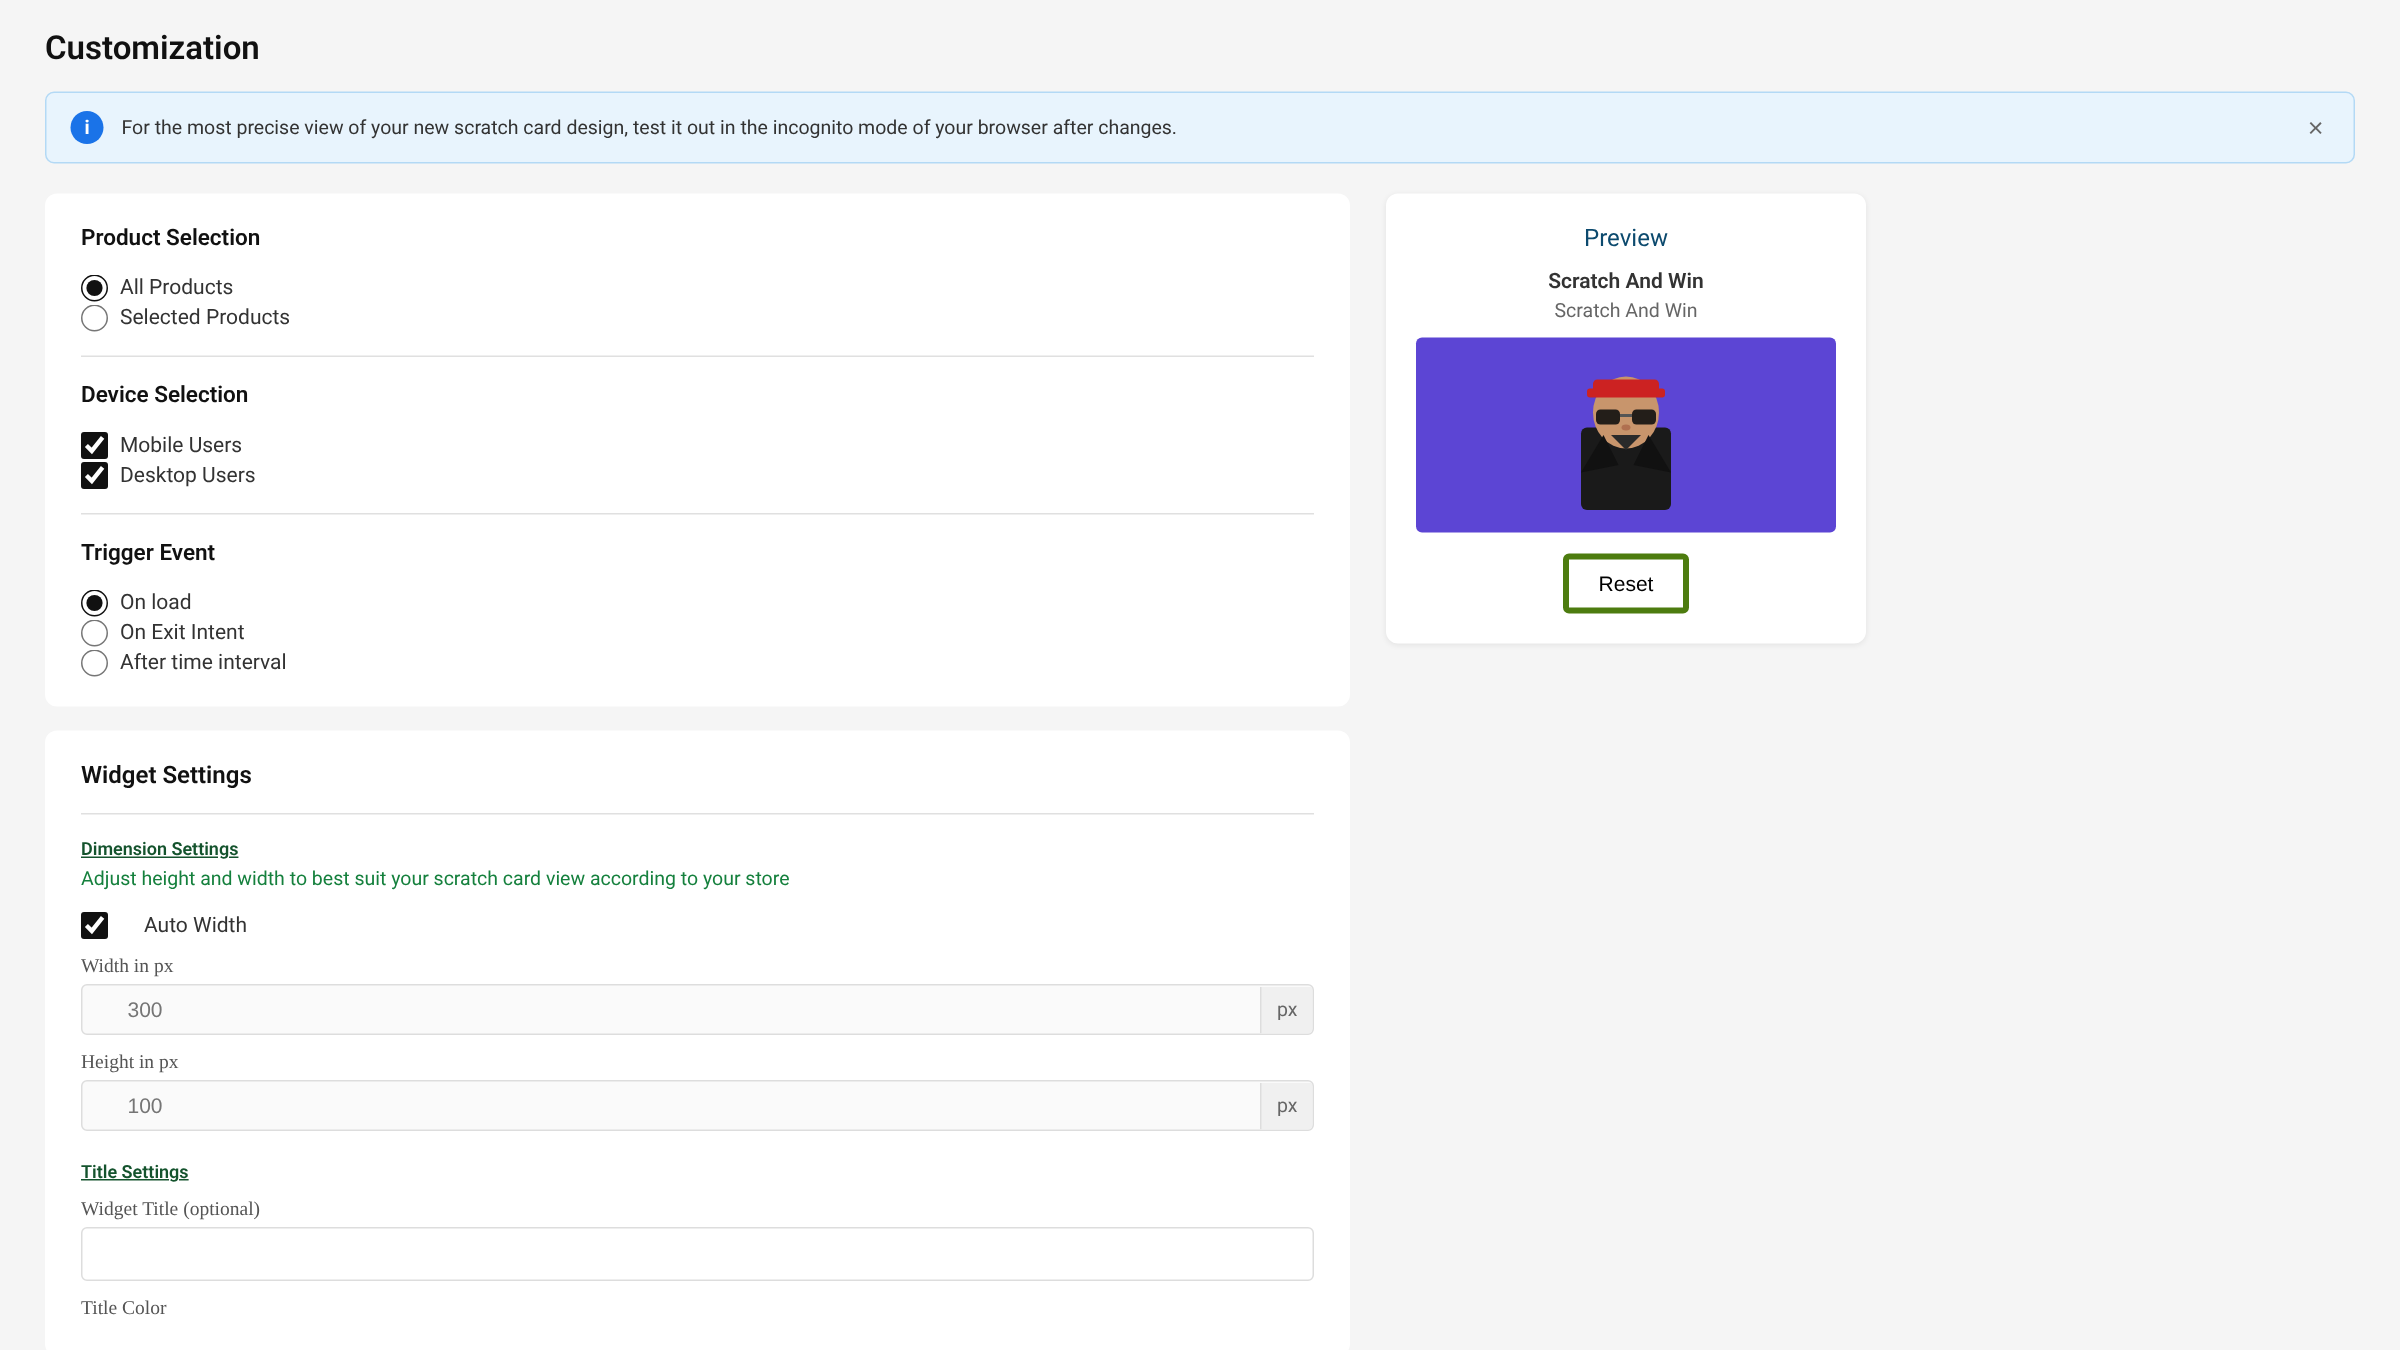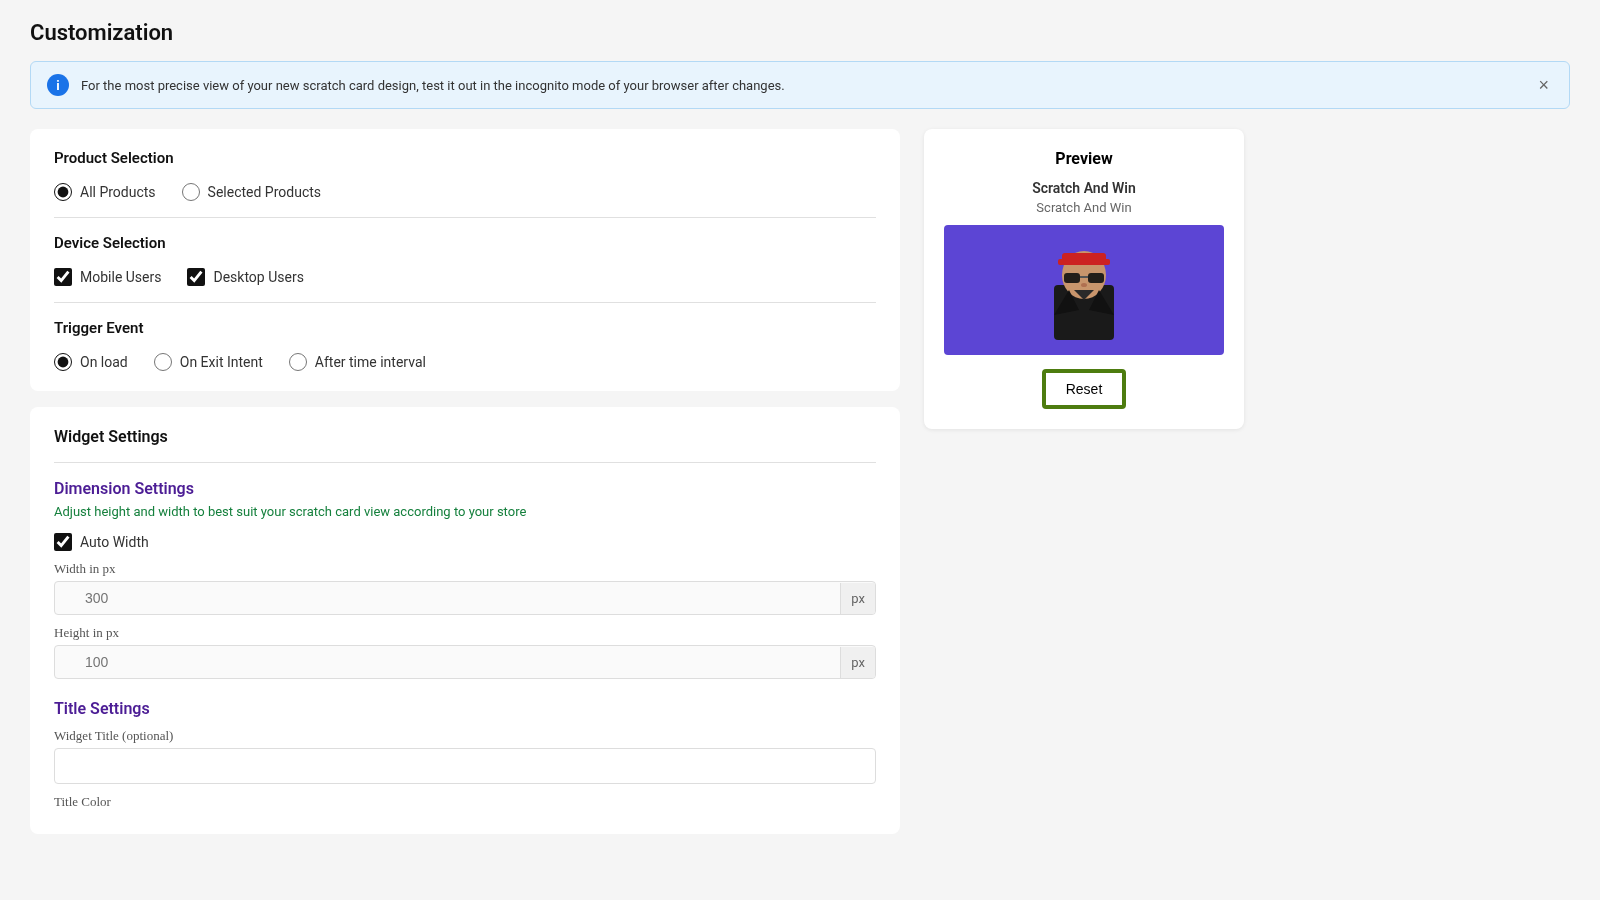--- a/index.html
+++ b/index.html
@@ -78,22 +78,22 @@
       margin-bottom: 12px;
     }
     .section {
       background: #fff;
       border-radius: 8px;
       padding: 20px 24px;
       margin-bottom: 16px;
     }
     .radio-group, .checkbox-group {
       display: flex;
-      flex-direction: row;
-      gap: 26px;
+      flex-direction: column;
+      gap: 2px;
       margin-top: 16px;
     }
     .radio-item, .checkbox-item {
       display: flex;
       align-items: center;
       gap: 8px;
       cursor: pointer;
     }
     .radio-item input[type="radio"],
     .checkbox-item input[type="checkbox"] {
@@ -107,24 +107,25 @@
       border-top: 1px solid #e0e0e0;
       margin: 16px 0;
     }
     .widget-settings-title {
       font-size: 16px;
       font-weight: 600;
       margin-bottom: 16px;
       color: #111;
     }
     .subsection-title {
-      font-size: 16px;
+      font-size: 12px;
       font-weight: 600;
       margin-bottom: 6px;
-      color: #4c1d95;
+      color: #14532d;
+      text-decoration: underline;
     }
     .subsection-desc {
       font-size: 13px;
       color: #15803d;
       margin-bottom: 14px;
     }
     .field-label {
       font-size: 13px;
       color: #555;
       margin-bottom: 4px;
@@ -167,24 +168,24 @@
     }
     
     .preview-panel {
       background: #fff;
       border-radius: 8px;
       padding: 20px;
       box-shadow: 0 1px 4px rgba(0,0,0,0.08);
     }
     .preview-title {
       font-size: 16px;
-      font-weight: 700;
+      font-weight: 400;
       text-align: center;
       margin-bottom: 12px;
-      color: #000000;
+      color: #0c4a6e;
     }
     .preview-card-title {
       text-align: center;
       font-size: 14px;
       font-weight: 600;
       color: #333;
       margin-bottom: 4px;
     }
     .preview-card-subtitle {
       text-align: center;
@@ -211,21 +212,21 @@
       background: #fff;
       border: 4px solid #4d7c0f;
       border-radius: 4px;
       font-size: 14px;
       cursor: pointer;
       font-weight: 500;
     }
     .auto-width-row {
       display: flex;
       align-items: center;
-      gap: 8px;
+      gap: 24px;
     }
     .auto-width-row input[type="checkbox"] {
       width: 18px;
       height: 18px;
       accent-color: #111;
     }
   </style>
 </head>
 <body>
 

